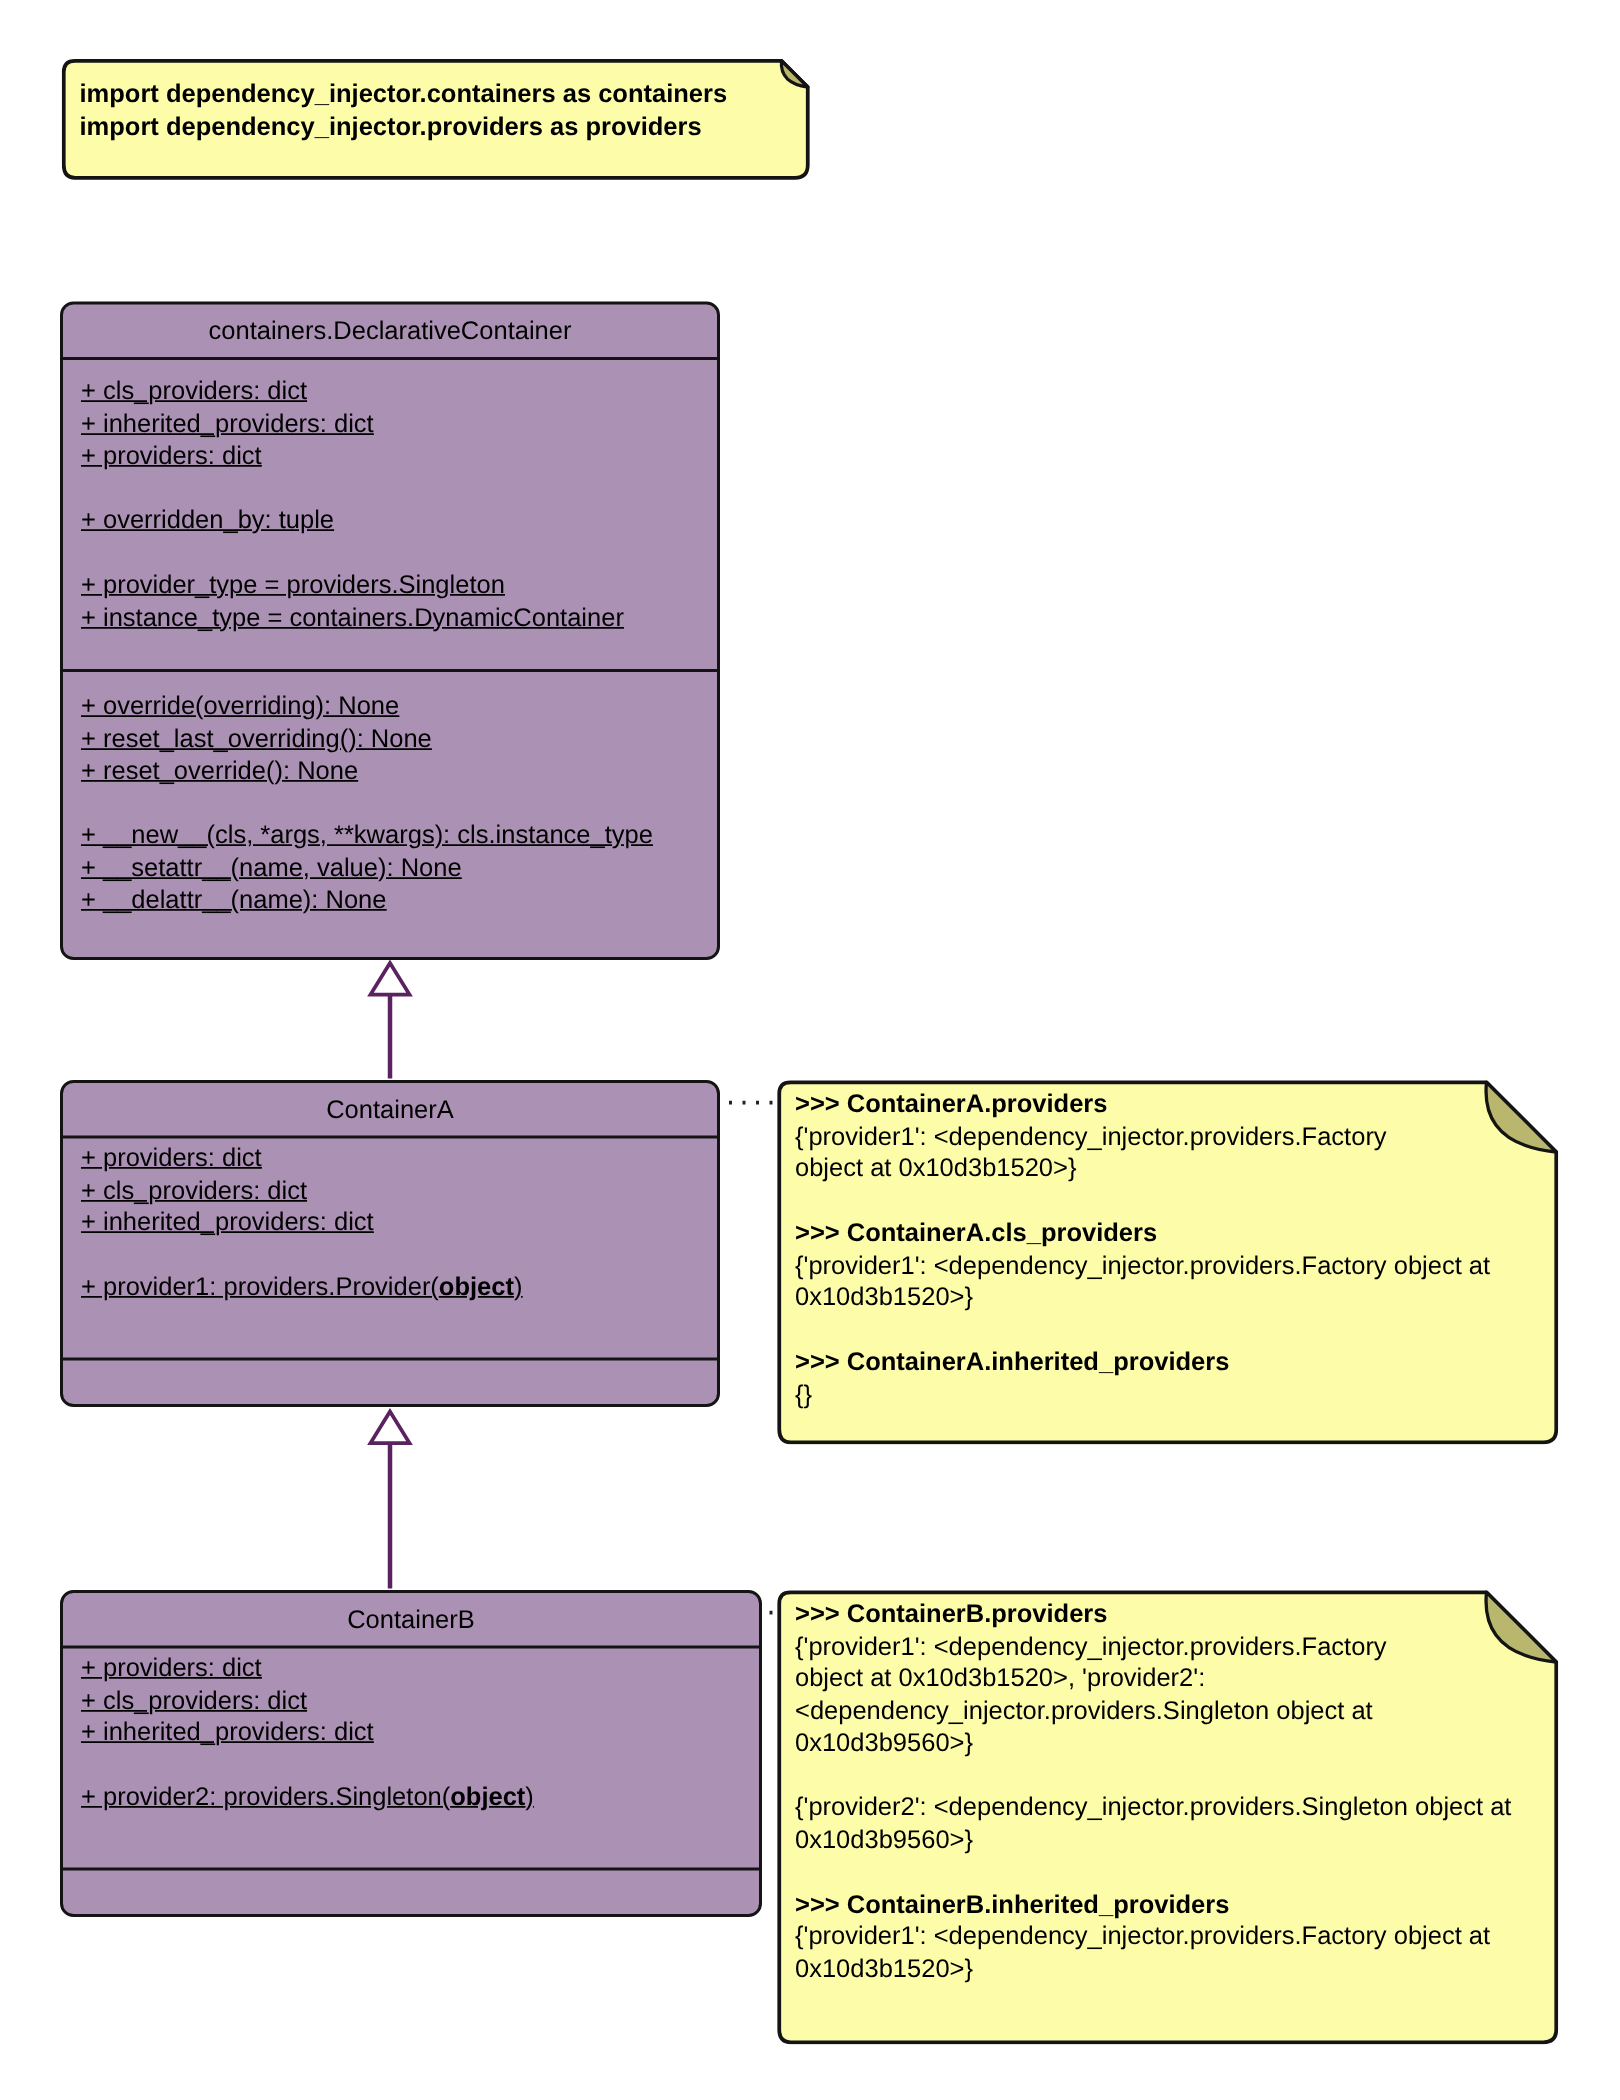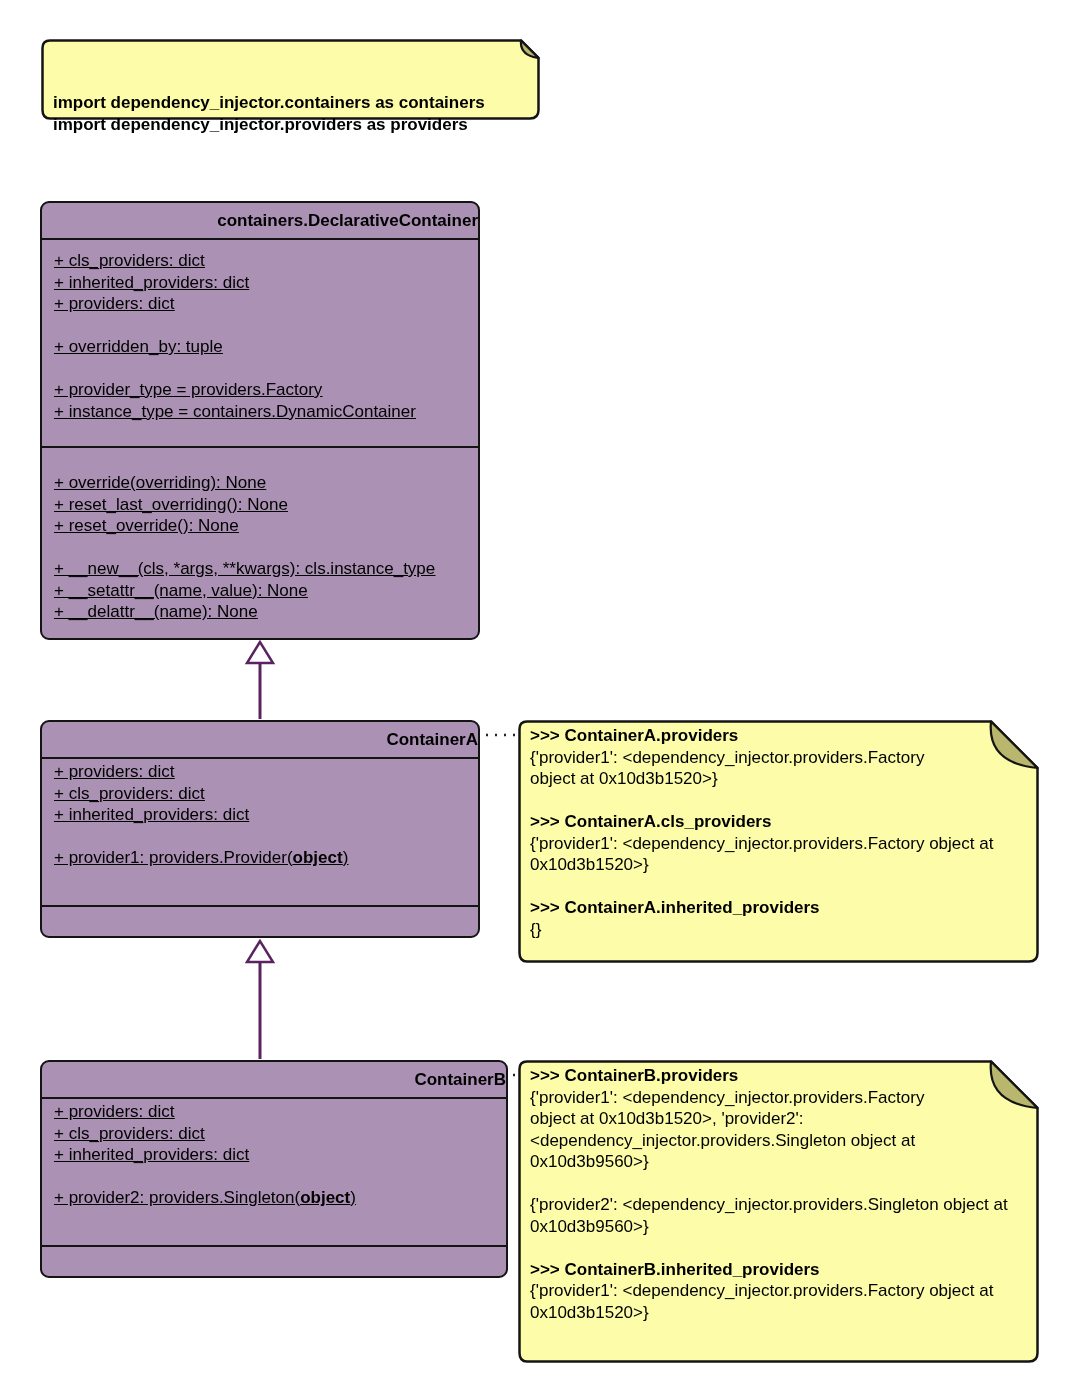--- a/index.html
+++ b/index.html
@@ -14,38 +14,38 @@
   body{background:#ffffff;font-family:"Liberation Sans",sans-serif;color:var(--text);}
   #canvas{position:relative;width:1080px;height:1400px;background:#ffffff;overflow:hidden;}
   #connectors{position:absolute;left:0;top:0;pointer-events:none;}
   .arrow-line{stroke:var(--arrow);stroke-width:3;}
   .arrow-head{fill:#ffffff;stroke:var(--arrow);stroke-width:2.5;stroke-linejoin:miter;}
   .dotted{stroke:#222;stroke-width:2.5;stroke-dasharray:2 7;}
 
   
   .uml-class{position:absolute;background:var(--class-fill);border:2.5px solid var(--border);
     border-radius:9px;box-sizing:border-box;}
-  .uml-title{font-weight:bold;font-size:17px;text-align:right;line-height:35px;height:35px;
+  .uml-title{font-weight:normal;font-size:17px;text-align:center;line-height:35px;height:35px;
     border-bottom:2.5px solid var(--border);}
   .uml-section{box-sizing:border-box;padding:0 12px;overflow:hidden;text-decoration:underline;}
   .sep{border-bottom:2.5px solid var(--border);}
   .member{font-size:17px;line-height:21.5px;text-decoration:underline;white-space:nowrap;}
   .spacer{height:21.5px;}
   .pt10{padding-top:10px;}
-  .pt12{padding-top:24px;}
+  .pt12{padding-top:12px;}
   .pt2{padding-top:2px;}
   .b{font-weight:bold;}
 
   
   .note{position:absolute;box-sizing:border-box;}
   .note-bg{position:absolute;left:0;top:0;}
   .note-body{fill:var(--note-fill);stroke:var(--border);stroke-width:2.5;stroke-linejoin:round;}
   .note-fold{fill:var(--fold-fill);stroke:var(--border);stroke-width:2.2;stroke-linejoin:round;}
   .note-text{position:relative;padding:5px 12px;}
-  .note-text.imports{padding:13px 12px;margin-top:40px;}
+  .note-text.imports{padding:13px 12px;}
   .nline{font-size:17px;line-height:21.5px;min-height:21.5px;white-space:nowrap;}
 </style>
 </head>
 <body>
 
 <div id="canvas">
 
   <svg id="connectors" width="1080" height="1400">
     <g>
       <line class="arrow-line" x1="260" y1="663" x2="260" y2="719"></line>
@@ -72,21 +72,21 @@
 
   <div class="uml-class" style="left:40px;top:201px;width:440px;height:439px;">
     <div class="uml-title">containers.DeclarativeContainer</div>
     <div class="uml-section sep pt10" style="height:208px;">
       <div class="member">+ cls_providers: dict</div>
       <div class="member">+ inherited_providers: dict</div>
       <div class="member">+ providers: dict</div>
       <div class="spacer"></div>
       <div class="member">+ overridden_by: tuple</div>
       <div class="spacer"></div>
-      <div class="member">+ provider_type = providers.Factory</div>
+      <div class="member">+ provider_type = providers.Singleton</div>
       <div class="member">+ instance_type = containers.DynamicContainer</div>
     </div>
     <div class="uml-section pt12" style="height:191px;">
       <div class="member">+ override(overriding): None</div>
       <div class="member">+ reset_last_overriding(): None</div>
       <div class="member">+ reset_override(): None</div>
       <div class="spacer"></div>
       <div class="member">+ __new__(cls, *args, **kwargs): cls.instance_type</div>
       <div class="member">+ __setattr__(name, value): None</div>
       <div class="member">+ __delattr__(name): None</div>

